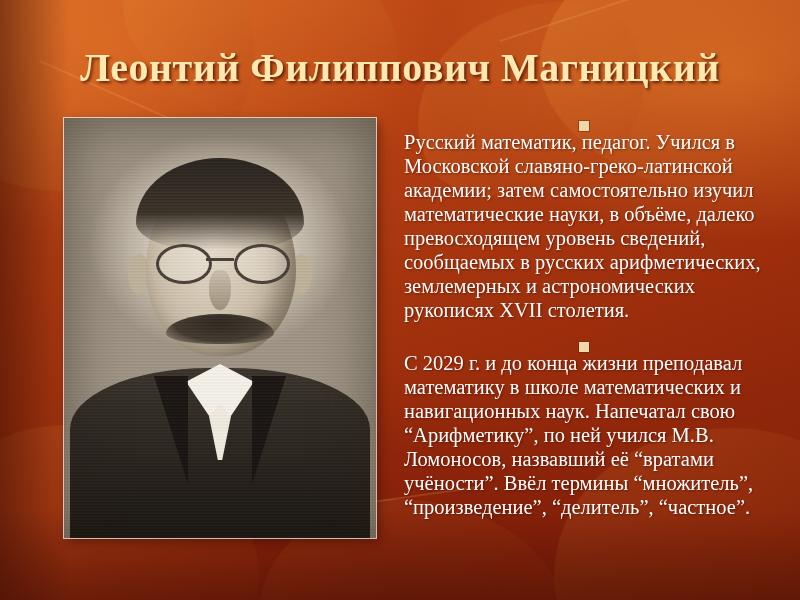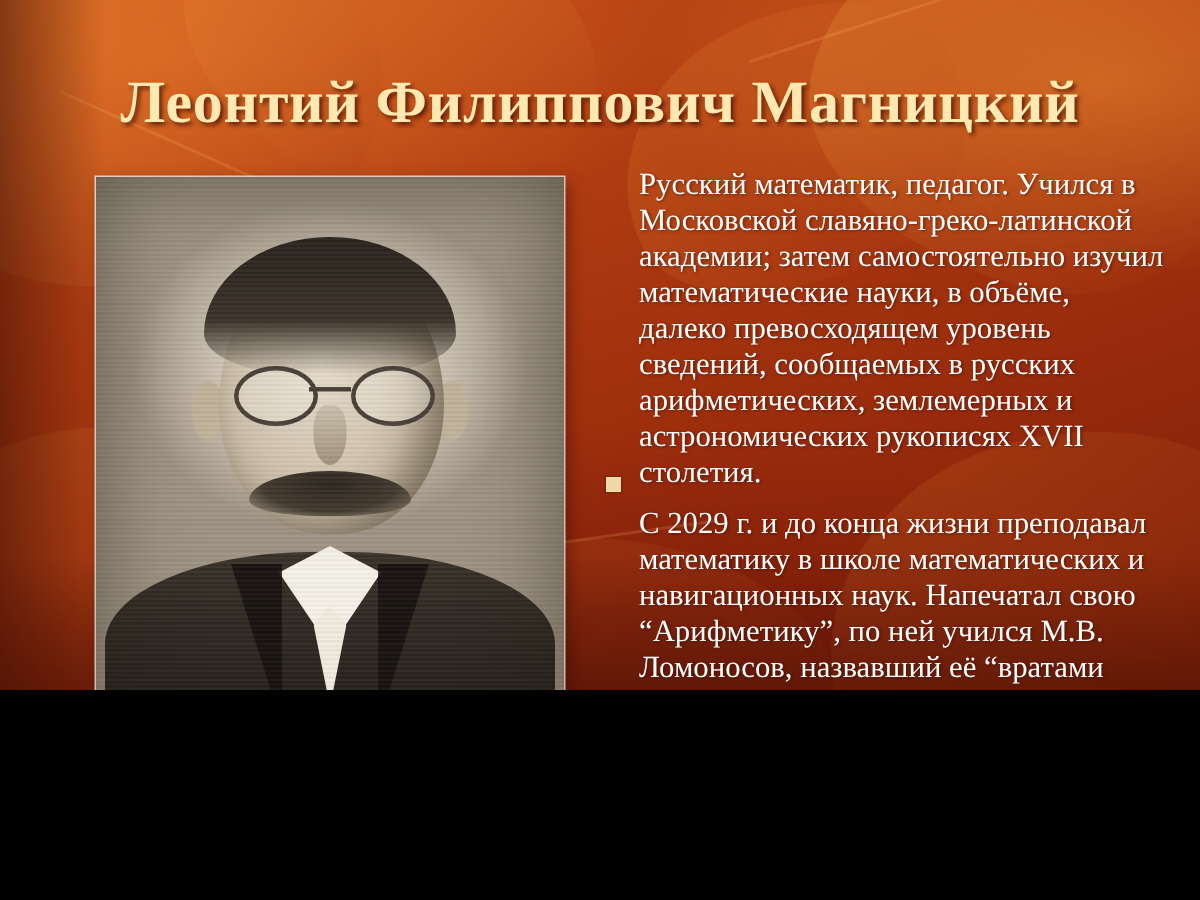--- a/index.html
+++ b/index.html
@@ -3,21 +3,21 @@
 <meta charset="utf-8">
 <style>
   html, body {
     margin: 0;
     padding: 0;
     background: #000;
   }
   .slide {
     position: relative;
     width: 800px;
-    height: 460px;
+    height: 600px;
     overflow: hidden;
     font-family: "Liberation Serif", serif;
     background: #3b82f6;
   }
   
   .bg-base {
     position: absolute;
     inset: 0;
     background:
       radial-gradient(ellipse 60% 45% at 14% 8%, rgba(235,120,40,0.55) 0%, rgba(200,70,18,0) 70%),
@@ -203,22 +203,23 @@
   
   .body-text {
     position: absolute;
     left: 404px;
     top: 112px;
     width: 372px;
     z-index: 5;
   }
   .bullet-row {
     display: flex;
-    align-items: flex-end;
+    align-items: center;
     margin-bottom: 10px;
+    flex-direction: column;
   }
   .bullet-mark {
     flex: 0 0 auto;
     width: 10px;
     height: 10px;
     margin-top: 9px;
     margin-right: 12px;
     background: #f0d9a8;
     box-shadow: 0 0 0 1px rgba(90,25,5,0.35);
   }

